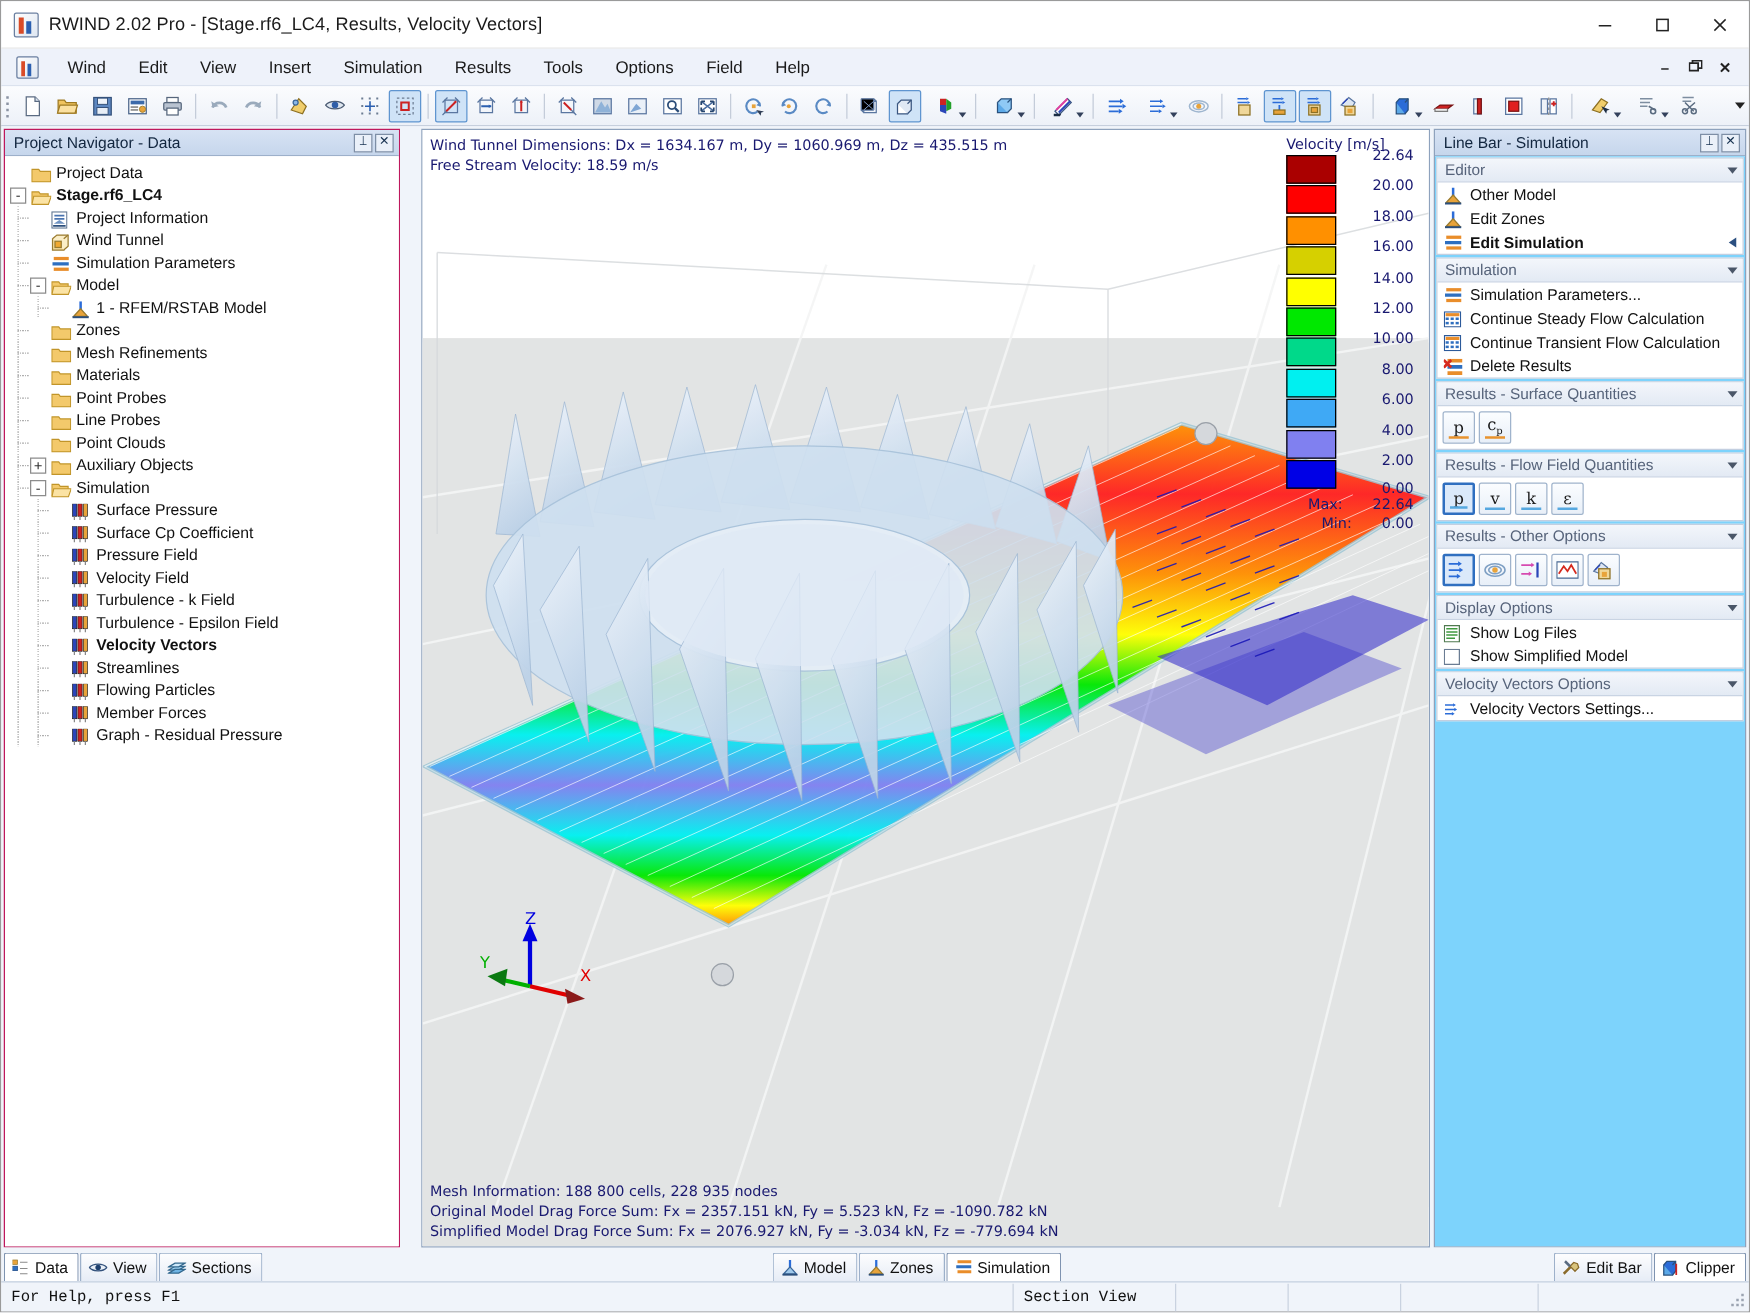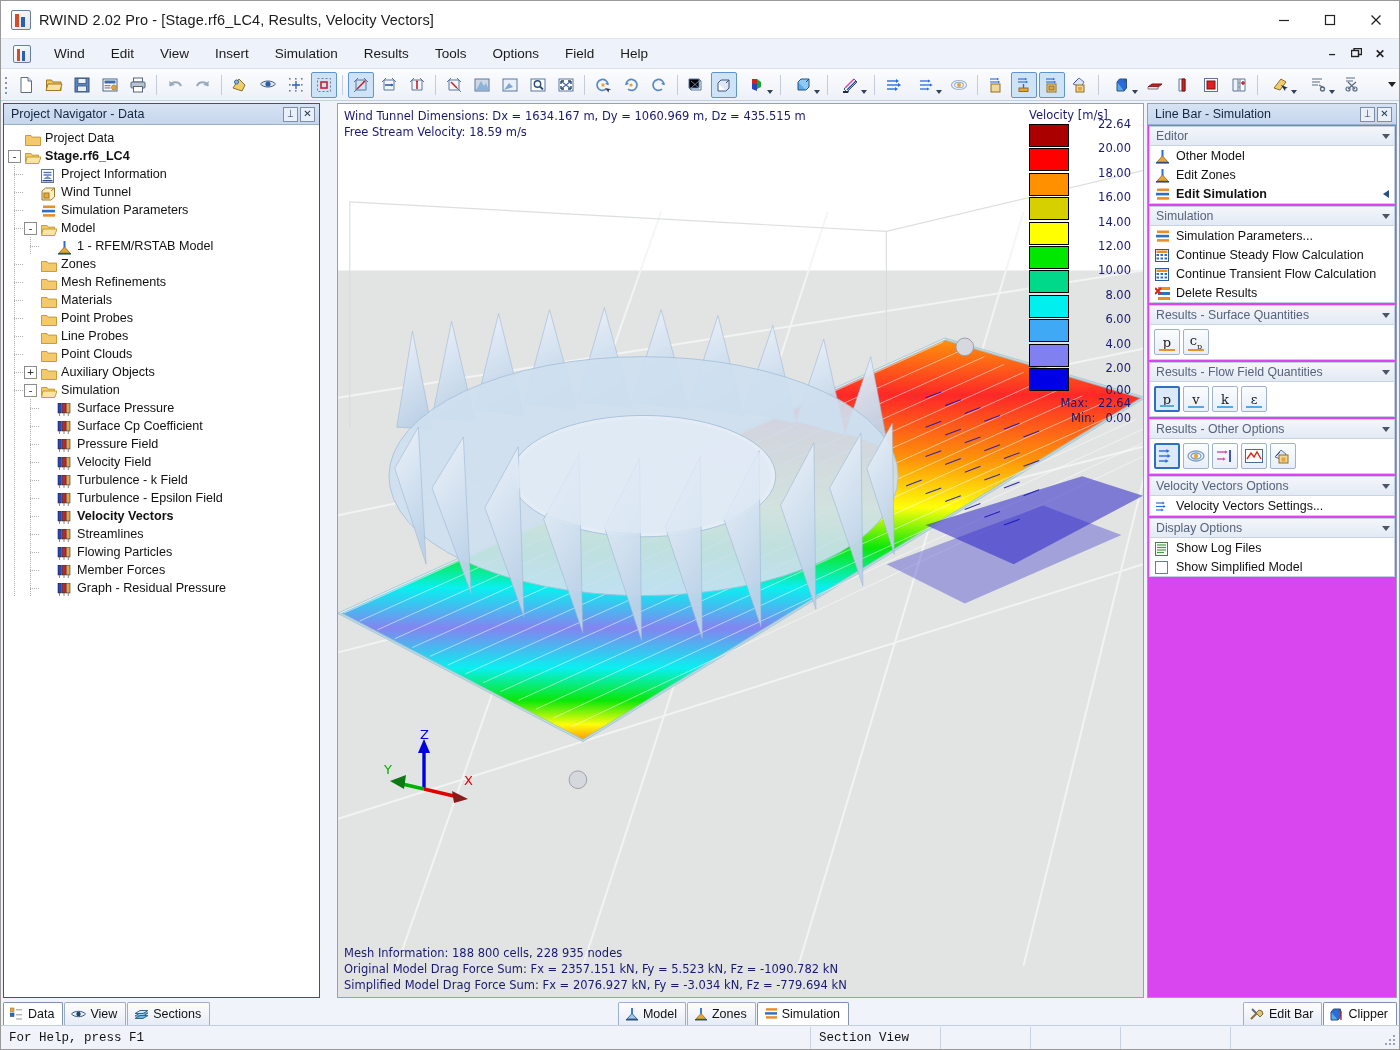--- a/index.html
+++ b/index.html
@@ -178,32 +178,32 @@
   .legend { position:absolute; right:12px; top:4px; width:102px; }
   .legend-title { font-size:11.5px; color:#191970; text-align:left; margin-bottom:2px;
     font-family:"DejaVu Sans", sans-serif;}
   .legend-rows { position:relative; }
   .legend-row { display:flex; align-items:flex-start; height:24.4px; }
   .legend-sw { width:40px; height:23px; border:1px solid #000; flex:0 0 40px; }
   .legend-val { flex:1; text-align:right; font-size:11.5px; color:#191970;
     font-family:"DejaVu Sans", sans-serif; margin-top:-7px;}
   .legend-minmax { margin-top:4px; font-size:11.5px; color:#191970; text-align:right;
     font-family:"DejaVu Sans", sans-serif; line-height:15px;}
-  .legend-minmax span.lbl { margin-right:10px; }
+  .legend-minmax span.lbl { margin-right:24px; }
 
   
   .triad { position:absolute; left:46px; bottom:190px; width:90px; height:80px; }
 
   
   .editbar {
     width: 250px; flex:0 0 250px; margin-left:3px;
     display:flex; flex-direction:column;
     background:#ffffff; border:1px solid #8ea2bd;
   }
-  .eb-body { flex:1; overflow:hidden; background:#d946ef; padding:1px; }
+  .eb-body { flex:1; overflow:hidden; background:#7dd3fc; padding:1px; }
   .eb-group { margin-bottom:2px; background:#fff; border:1px solid #c3cfe0;}
   .eb-head {
     height:19px; background:linear-gradient(#f3f6fb,#e3eaf4);
     border-bottom:1px solid #c9d4e3;
     display:flex; align-items:center; padding:0 4px 0 6px;
     font-size:12.3px; color:#56637a;
   }
   .eb-caret { margin-left:auto; width:0;height:0;
     border-left:4px solid transparent;border-right:4px solid transparent;border-top:5px solid #4a5668;}
   .eb-item {
@@ -1485,67 +1485,67 @@
                   <path d="M1 9 L7 2 L12 6 L9 12 Z" fill="#dde6f2" stroke="#5a76a0"></path>
                   <path d="M2 8l4-4" stroke="#2b45b8"></path>
                   <rect x="5" y="7" width="9" height="8" fill="#f0d79a" stroke="#8d7023"></rect>
                   <rect x="7.5" y="9.5" width="4" height="4" fill="#e8a33a"></rect>
                 </svg>
               </div>
             </div>
           </div>
           <div class="eb-group">
             <div class="eb-head">
+              <span>Display Options</span>
+              <span class="eb-caret"></span>
+            </div>
+            <div class="eb-item">
+              <span class="eb-ico" style="position: relative;">
+                <span class="" style="position: absolute; left: 1px; top: 2px; width: 14px; height: 11px;"><svg width="13" height="14" viewBox="0 0 13 14">
+                    <rect x="0.5" y="0.5" width="12" height="13" fill="#fff" stroke="#4f7a4f"></rect>
+                    <g stroke="#3f9a3f" stroke-width="1.2">
+                      <path d="M2 3h9"></path>
+                      <path d="M2 5.5h9"></path>
+                      <path d="M2 8h9"></path>
+                      <path d="M2 10.5h7"></path>
+                    </g>
+                  </svg></span>
+              </span>
+              <span>Show Log Files</span>
+            </div>
+            <div class="eb-item">
+              <span class="eb-ico" style="position: relative;">
+                <span class="" style="position: absolute; left: 1px; top: 2px; width: 14px; height: 11px;"><svg width="13" height="13" viewBox="0 0 13 13">
+                    <rect x="0.5" y="0.5" width="12" height="12" fill="#fff" stroke="#6a7c93" stroke-width="1"></rect>
+                  </svg></span>
+              </span>
+              <span>Show Simplified Model</span>
+            </div>
+          </div>
+          <div class="eb-group">
+            <div class="eb-head">
               <span>Velocity Vectors Options</span>
               <span class="eb-caret"></span>
             </div>
             <div class="eb-item">
               <span class="eb-ico" style="position: relative;">
                 <span class="" style="position: absolute; left: 1px; top: 2px; width: 14px; height: 11px;"><svg width="16" height="13" viewBox="0 0 16 13">
                     <g stroke="#2b6cd8" stroke-width="1.2" fill="none">
                       <path d="M1 3h7"></path>
                       <path d="M1 6.5h8"></path>
                       <path d="M1 10h6"></path>
                     </g>
                     <g fill="#2b6cd8">
                       <path d="M7.5 1.6l2.2 1.4-2.2 1.4z"></path>
                       <path d="M8.5 5.1l2.2 1.4-2.2 1.4z"></path>
                       <path d="M6.5 8.6l2.2 1.4-2.2 1.4z"></path>
                     </g>
                   </svg></span>
               </span>
               <span>Velocity Vectors Settings...</span>
-            </div>
-          </div>
-          <div class="eb-group">
-            <div class="eb-head">
-              <span>Display Options</span>
-              <span class="eb-caret"></span>
-            </div>
-            <div class="eb-item">
-              <span class="eb-ico" style="position: relative;">
-                <span class="" style="position: absolute; left: 1px; top: 2px; width: 14px; height: 11px;"><svg width="13" height="14" viewBox="0 0 13 14">
-                    <rect x="0.5" y="0.5" width="12" height="13" fill="#fff" stroke="#4f7a4f"></rect>
-                    <g stroke="#3f9a3f" stroke-width="1.2">
-                      <path d="M2 3h9"></path>
-                      <path d="M2 5.5h9"></path>
-                      <path d="M2 8h9"></path>
-                      <path d="M2 10.5h7"></path>
-                    </g>
-                  </svg></span>
-              </span>
-              <span>Show Log Files</span>
-            </div>
-            <div class="eb-item">
-              <span class="eb-ico" style="position: relative;">
-                <span class="" style="position: absolute; left: 1px; top: 2px; width: 14px; height: 11px;"><svg width="13" height="13" viewBox="0 0 13 13">
-                    <rect x="0.5" y="0.5" width="12" height="12" fill="#fff" stroke="#6a7c93" stroke-width="1"></rect>
-                  </svg></span>
-              </span>
-              <span>Show Simplified Model</span>
             </div>
           </div>
         </div>
     </div>
   </div>
 
   <div class="tabstrip">
     <div class="ts-left" id="nav-tabs">
         <div class="ltab sel">
           <span style="display: flex; align-items: center;">

